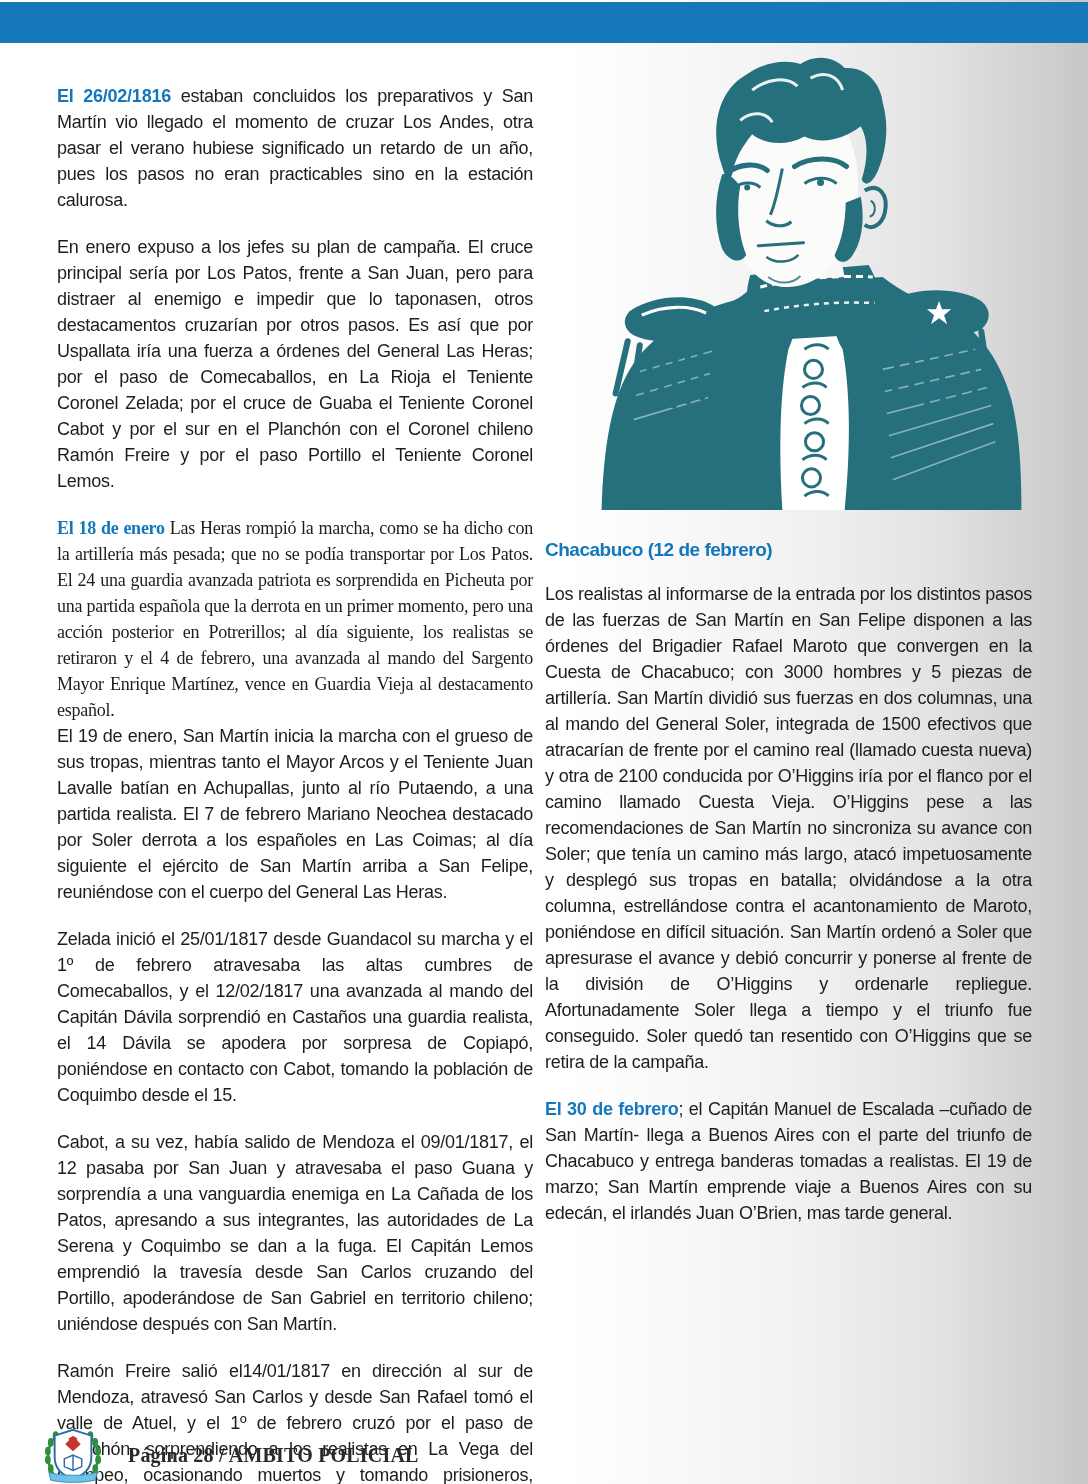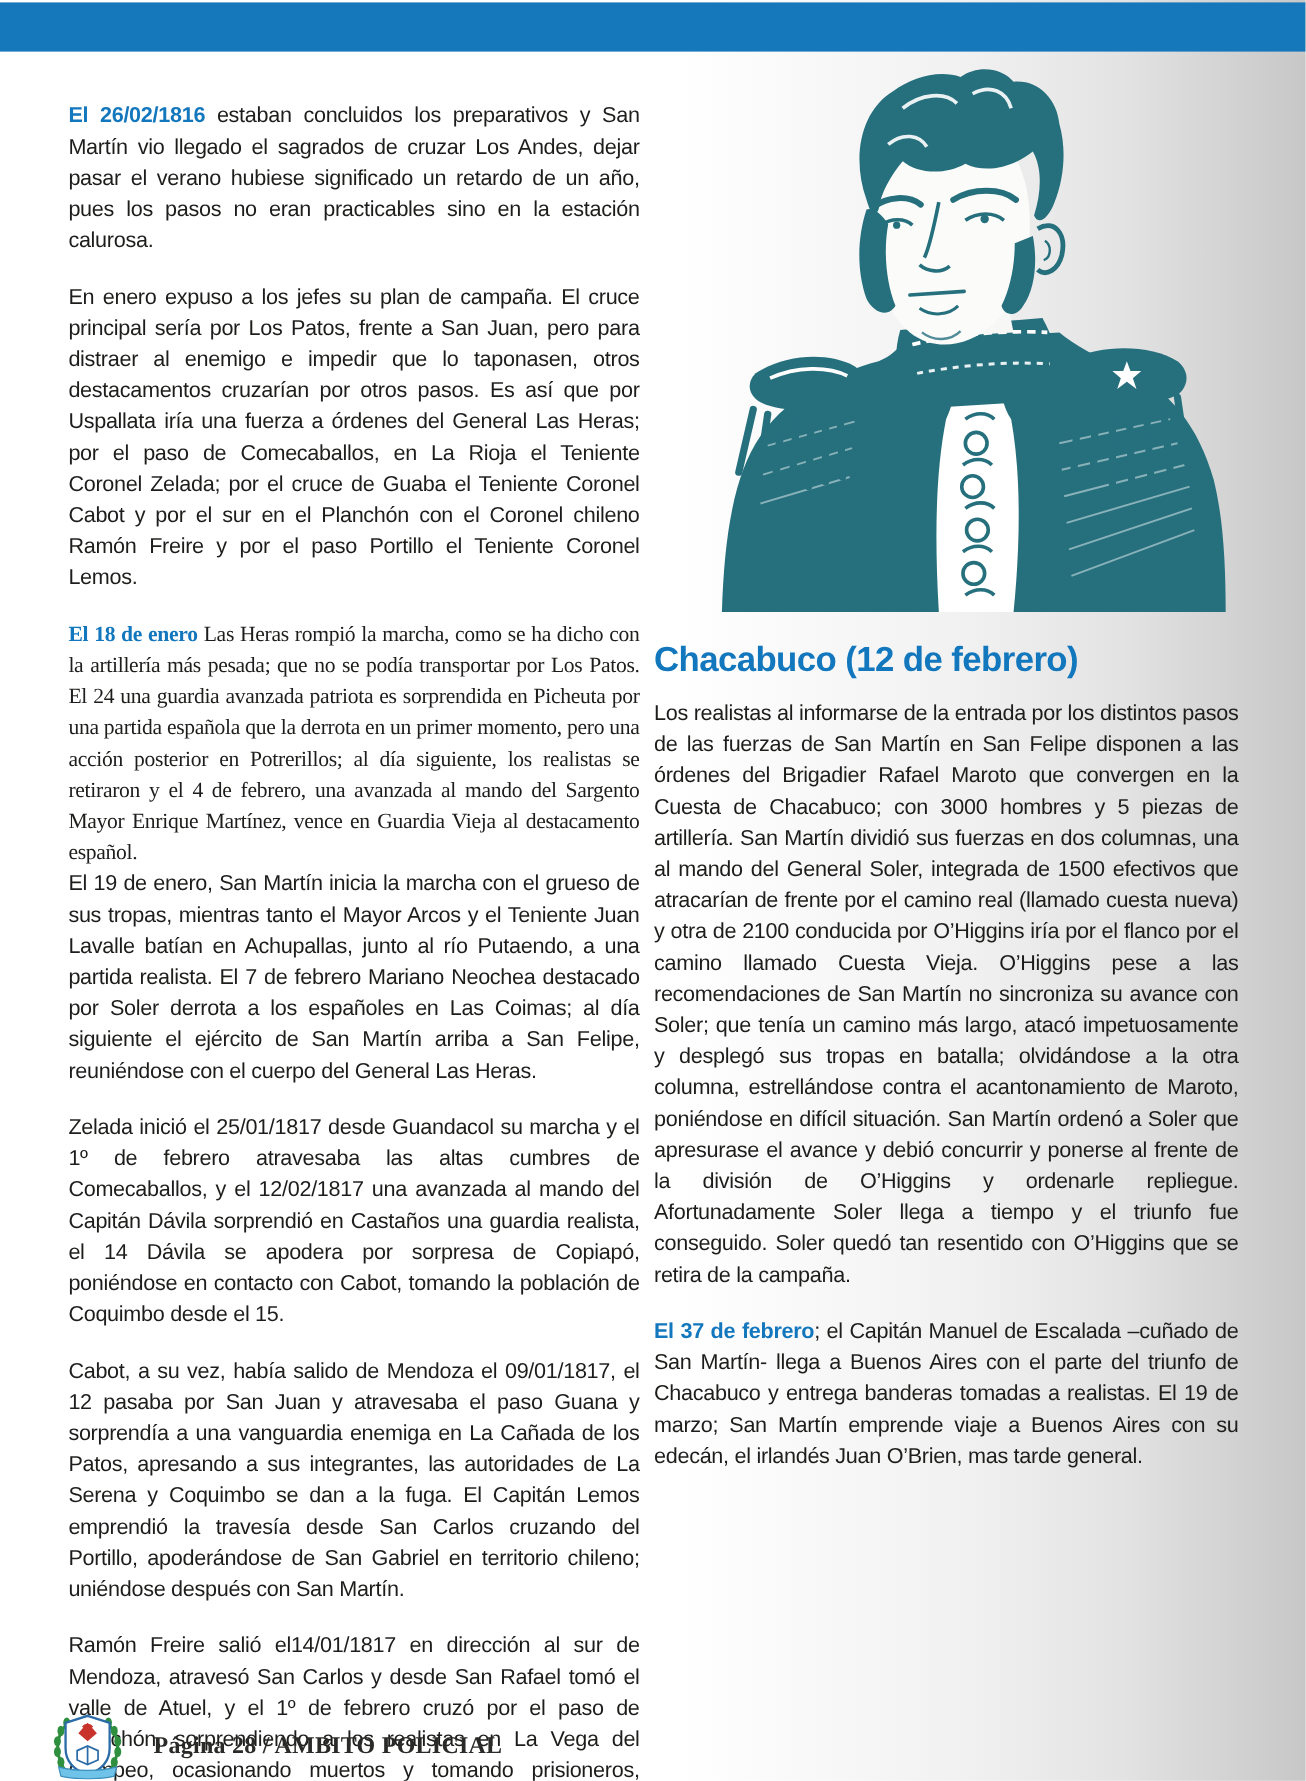--- a/index.html
+++ b/index.html
@@ -21,21 +21,21 @@
     font-size:18px;line-height:26px;letter-spacing:-0.25px;
   }
   .col-left{left:57px;top:83px;width:476px;}
   .col-right-text{left:545px;top:511px;width:487px;}
   .col p{margin:0 0 21px 0;}
   .col p.tight{margin-bottom:0;font-family:Liberation Serif, serif;}
   .col p:last-child{margin-bottom:0;}
   .lead{color:#1377bd;font-weight:bold;}
   .section-heading{
     color:#1377bd;font-weight:bold;
-    font-size:29px;line-height:30px;letter-spacing:-0.5px;
+    font-size:19px;line-height:30px;letter-spacing:-0.5px;
     margin:24px 0 16px 0;text-align:left;
   }
   .portrait{
     position:absolute;left:580px;top:48px;width:465px;height:462px;
   }
   .portrait svg{display:block;width:100%;height:100%;}
   .footer{
     position:absolute;left:40px;top:1426px;height:58px;
     display:flex;align-items:center;gap:22px;justify-content:space-between;
   }
@@ -140,33 +140,33 @@
           <path d="M358,294 L360,354"></path>
             <path d="M372,292 L376,350"></path>
             <path d="M386,288 L392,344"></path>
           <path d="M398,282 L406,336"></path>
         </g>
       </g>
     </svg>
   </div>
 
   <div class="col col-left">
-    <p><span class="lead">El 26/02/1816</span><span> estaban concluidos los preparativos y San Martín vio llegado el sagrados de cruzar Los Andes, dejar pasar el verano hubiese significado un retardo de un año, pues los pasos no eran practicables sino en la estación calurosa.</span></p>
+    <p><span class="lead">El 26/02/1816</span><span> estaban concluidos los preparativos y San Martín vio llegado el momento de cruzar Los Andes, otra pasar el verano hubiese significado un retardo de un año, pues los pasos no eran practicables sino en la estación calurosa.</span></p>
     <p><span>En enero expuso a los jefes su plan de campaña. El cruce principal sería por Los Patos, frente a San Juan, pero para distraer al enemigo e impedir que lo taponasen, otros destacamentos cruzarían por otros pasos. Es así que por Uspallata iría una fuerza a órdenes del General Las Heras; por el paso de Comecaballos, en La Rioja el Teniente Coronel Zelada; por el cruce de Guaba el Teniente Coronel Cabot y por el sur en el Planchón con el Coronel chileno Ramón Freire y por el paso Portillo el Teniente Coronel Lemos.</span></p>
     <p class="tight"><span class="lead">El 18 de enero</span><span> Las Heras rompió la marcha, como se ha dicho con la artillería más pesada; que no se podía transportar por Los Patos. El 24 una guardia avanzada patriota es sorprendida en Picheuta por una partida española que la derrota en un primer momento, pero una acción posterior en Potrerillos; al día siguiente, los realistas se retiraron y el 4 de febrero, una avanzada al mando del Sargento Mayor Enrique Martínez, vence en Guardia Vieja al destacamento español.</span></p>
     <p><span>El 19 de enero, San Martín inicia la marcha con el grueso de sus tropas, mientras tanto el Mayor Arcos y el Teniente Juan Lavalle batían en Achupallas, junto al río Putaendo, a una partida realista. El 7 de febrero Mariano Neochea destacado por Soler derrota a los españoles en Las Coimas; al día siguiente el ejército de San Martín arriba a San Felipe, reuniéndose con el cuerpo del General Las Heras.</span></p>
     <p><span>Zelada inició el 25/01/1817 desde Guandacol su marcha y el 1º de febrero atravesaba las altas cumbres de Comecaballos, y el 12/02/1817 una avanzada al mando del Capitán Dávila sorprendió en Castaños una guardia realista, el 14 Dávila se apodera por sorpresa de Copiapó, poniéndose en contacto con Cabot, tomando la población de Coquimbo desde el 15.</span></p>
     <p><span>Cabot, a su vez, había salido de Mendoza el 09/01/1817, el 12 pasaba por San Juan y atravesaba el paso Guana y sorprendía a una vanguardia enemiga en La Cañada de los Patos, apresando a sus integrantes, las autoridades de La Serena y Coquimbo se dan a la fuga. El Capitán Lemos emprendió la travesía desde San Carlos cruzando del Portillo, apoderándose de San Gabriel en territorio chileno; uniéndose después con San Martín.</span></p>
     <p><span>Ramón Freire salió el14/01/1817 en dirección al sur de Mendoza, atravesó San Carlos y desde San Rafael tomó el valle de Atuel, y el 1º de febrero cruzó por el paso de Planchón, sorprendiendo a los realistas en La Vega del Cumpeo, ocasionando muertos y tomando prisioneros, recibiendo e incorporando</span></p>
   </div>
 
   <div class="col col-right-text">
     <h2 class="section-heading">Chacabuco (12 de febrero)</h2>
     <p><span>Los realistas al informarse de la entrada por los distintos pasos de las fuerzas de San Martín en San Felipe disponen a las órdenes del Brigadier Rafael Maroto que convergen en la Cuesta de Chacabuco; con 3000 hombres y 5 piezas de artillería. San Martín dividió sus fuerzas en dos columnas, una al mando del General Soler, integrada de 1500 efectivos que atracarían de frente por el camino real (llamado cuesta nueva) y otra de 2100 conducida por O’Higgins iría por el flanco por el camino llamado Cuesta Vieja. O’Higgins pese a las recomendaciones de San Martín no sincroniza su avance con Soler; que tenía un camino más largo, atacó impetuosamente y desplegó sus tropas en batalla; olvidándose a la otra columna, estrellándose contra el acantonamiento de Maroto, poniéndose en difícil situación. San Martín ordenó a Soler que apresurase el avance y debió concurrir y ponerse al frente de la división de O’Higgins y ordenarle repliegue. Afortunadamente Soler llega a tiempo y el triunfo fue conseguido. Soler quedó tan resentido con O’Higgins que se retira de la campaña.</span></p>
-    <p><span class="lead">El 37 de febrero</span><span>; el Capitán Manuel de Escalada –cuñado de San Martín- llega a Buenos Aires con el parte del triunfo de Chacabuco y entrega banderas tomadas a realistas. El 19 de marzo; San Martín emprende viaje a Buenos Aires con su edecán, el irlandés Juan O’Brien, mas tarde general.</span></p>
+    <p><span class="lead">El 30 de febrero</span><span>; el Capitán Manuel de Escalada –cuñado de San Martín- llega a Buenos Aires con el parte del triunfo de Chacabuco y entrega banderas tomadas a realistas. El 19 de marzo; San Martín emprende viaje a Buenos Aires con su edecán, el irlandés Juan O’Brien, mas tarde general.</span></p>
   </div>
 
   <div class="footer">
     <svg class="crest" viewBox="0 0 66 60" xmlns="http://www.w3.org/2000/svg">
 
       <g stroke="#2e8f3f" stroke-width="2.5" fill="none">
         <path d="M13,50 C5,38 5,22 15,11"></path>
         <path d="M53,50 C61,38 61,22 51,11"></path>
       </g>
       <g fill="#2e8f3f">

